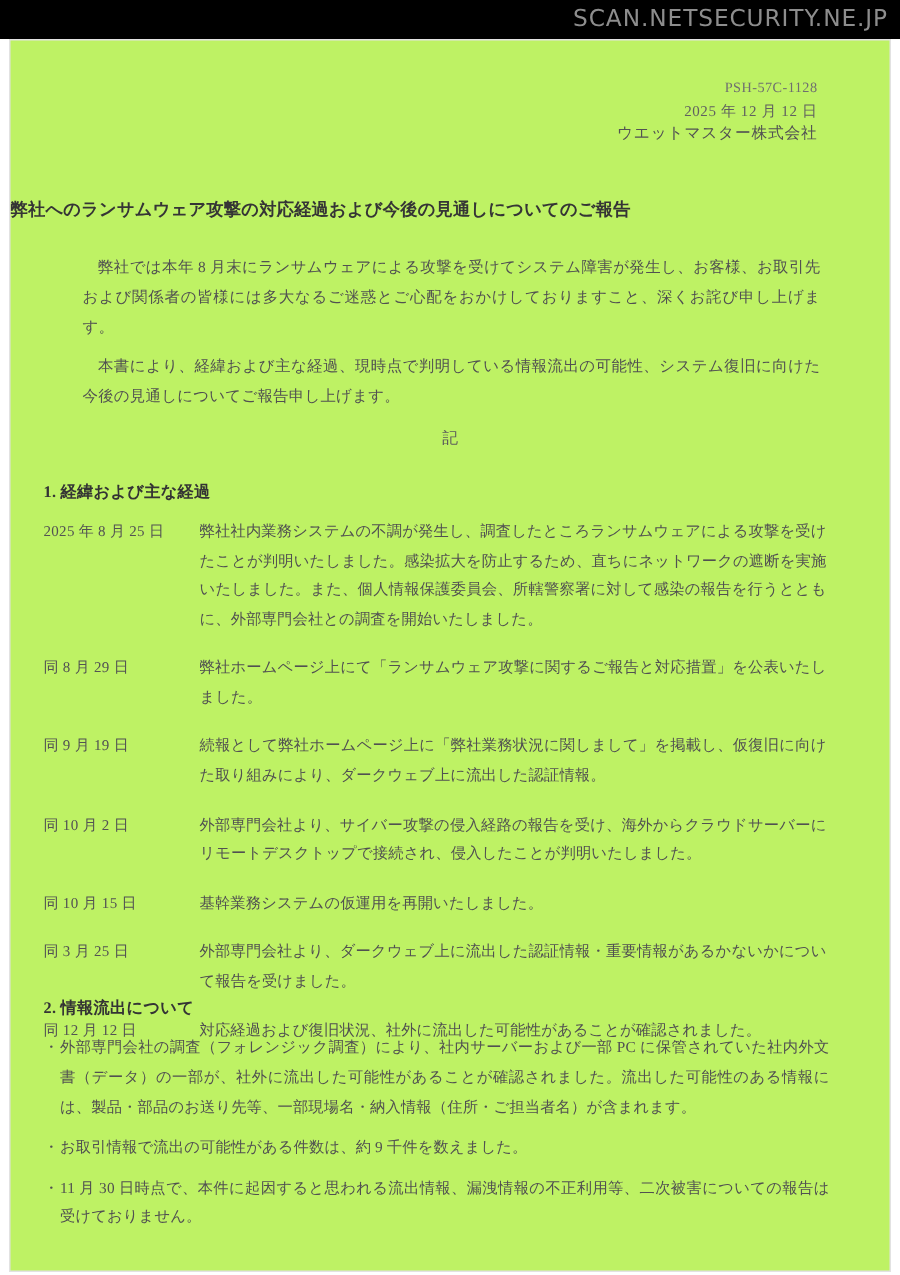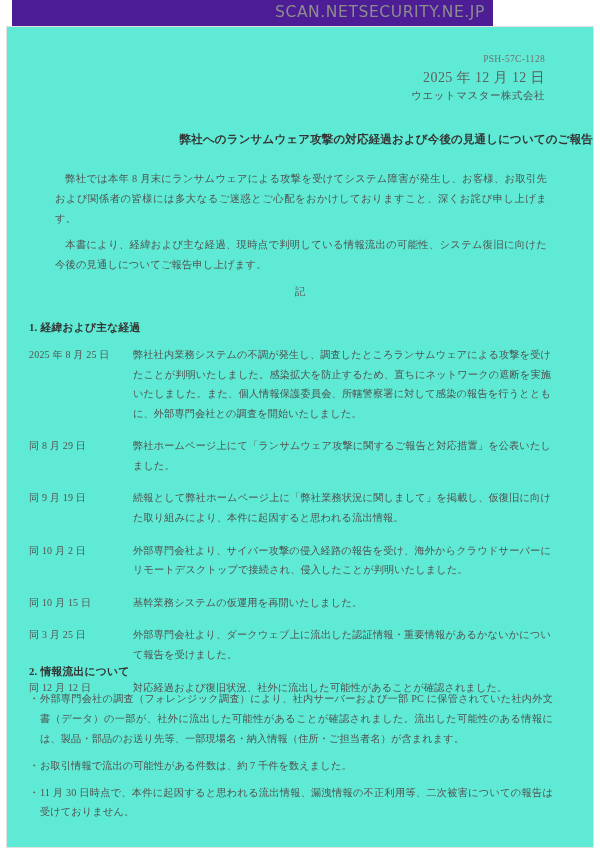--- a/index.html
+++ b/index.html
@@ -11,45 +11,45 @@
     width: 600px;
     height: 850px;
     position: relative;
     font-family: "Liberation Serif", "DejaVu Serif", serif;
     overflow: hidden;
   }
 
   
   .watermark-band {
     position: absolute;
-    top: 0; left: 12px;
-    width: 481px;
+    top: 0; left: 0;
+    width: 600px;
     height: 26px;
-    background: #4c1d95;
+    background: #000000;
   }
   .watermark {
     position: absolute;
     right: 8px;
     top: 3px;
     font-family: "DejaVu Sans", sans-serif;
     font-size: 15.5px;
     letter-spacing: 0.6px;
     color: #8d8d8d;
     font-weight: 400;
     white-space: nowrap;
   }
 
   
   .page-sheet {
     position: absolute;
     top: 26px;
     left: 6px;
     width: 588px;
     height: 822px;
-    background: #5eead4;
+    background: #bef264;
     border: 1px solid #e2e2e2;
     box-sizing: border-box;
     overflow: hidden;
   }
 
   .page-inner {
     position: absolute;
     top: 0; left: 0;
     width: 100%;
     height: 100%;
@@ -66,39 +66,39 @@
     text-align: right;
     line-height: 1.55;
   }
   .doc-id {
     font-size: 9.5px;
     color: #6e6e6e;
     letter-spacing: 0.3px;
     white-space: nowrap;
   }
   .doc-date {
-    font-size: 14px;
+    font-size: 10px;
     color: #5d5d5d;
     letter-spacing: 0.4px;
     white-space: nowrap;
   }
   .doc-company {
     font-size: 10.5px;
     color: #4f4f4f;
     letter-spacing: 0.5px;
     white-space: nowrap;
   }
 
   
   .doc-title {
     position: absolute;
     top: 105px;
     left: 0;
     width: 100%;
-    text-align: right;
+    text-align: left;
     font-size: 11.5px;
     font-weight: bold;
     color: #2f2f2f;
     letter-spacing: 0.15px;
   }
 
   
   .intro {
     position: absolute;
     top: 142px;
@@ -221,21 +221,21 @@
         <tr>
           <td class="tl-date">2025 年 8 月 25 日</td>
           <td class="tl-text">弊社社内業務システムの不調が発生し、調査したところランサムウェアによる攻撃を受けたことが判明いたしました。感染拡大を防止するため、直ちにネットワークの遮断を実施いたしました。また、個人情報保護委員会、所轄警察署に対して感染の報告を行うとともに、外部専門会社との調査を開始いたしました。</td>
         </tr>
         <tr>
           <td class="tl-date">同 8 月 29 日</td>
           <td class="tl-text">弊社ホームページ上にて「ランサムウェア攻撃に関するご報告と対応措置」を公表いたしました。</td>
         </tr>
         <tr>
           <td class="tl-date">同 9 月 19 日</td>
-          <td class="tl-text">続報として弊社ホームページ上に「弊社業務状況に関しまして」を掲載し、仮復旧に向けた取り組みにより、本件に起因すると思われる流出情報。</td>
+          <td class="tl-text">続報として弊社ホームページ上に「弊社業務状況に関しまして」を掲載し、仮復旧に向けた取り組みにより、ダークウェブ上に流出した認証情報。</td>
         </tr>
         <tr>
           <td class="tl-date">同 10 月 2 日</td>
           <td class="tl-text">外部専門会社より、サイバー攻撃の侵入経路の報告を受け、海外からクラウドサーバーにリモートデスクトップで接続され、侵入したことが判明いたしました。</td>
         </tr>
         <tr>
           <td class="tl-date">同 10 月 15 日</td>
           <td class="tl-text">基幹業務システムの仮運用を再開いたしました。</td>
         </tr>
         <tr>
@@ -251,21 +251,21 @@
 
     <div class="section-heading" id="sec2-heading">2. 情報流出について</div>
 
     <div class="bullets">
       <div class="bullet">
         <span class="bullet-mark">・</span>
         <span class="bullet-text">外部専門会社の調査（フォレンジック調査）により、社内サーバーおよび一部 PC に保管されていた社内外文書（データ）の一部が、社外に流出した可能性があることが確認されました。流出した可能性のある情報には、製品・部品のお送り先等、一部現場名・納入情報（住所・ご担当者名）が含まれます。</span>
       </div>
       <div class="bullet">
         <span class="bullet-mark">・</span>
-        <span class="bullet-text">お取引情報で流出の可能性がある件数は、約 7 千件を数えました。</span>
+        <span class="bullet-text">お取引情報で流出の可能性がある件数は、約 9 千件を数えました。</span>
       </div>
       <div class="bullet">
         <span class="bullet-mark">・</span>
         <span class="bullet-text">11 月 30 日時点で、本件に起因すると思われる流出情報、漏洩情報の不正利用等、二次被害についての報告は受けておりません。</span>
       </div>
     </div>
 
   </div>
 </div>
 

